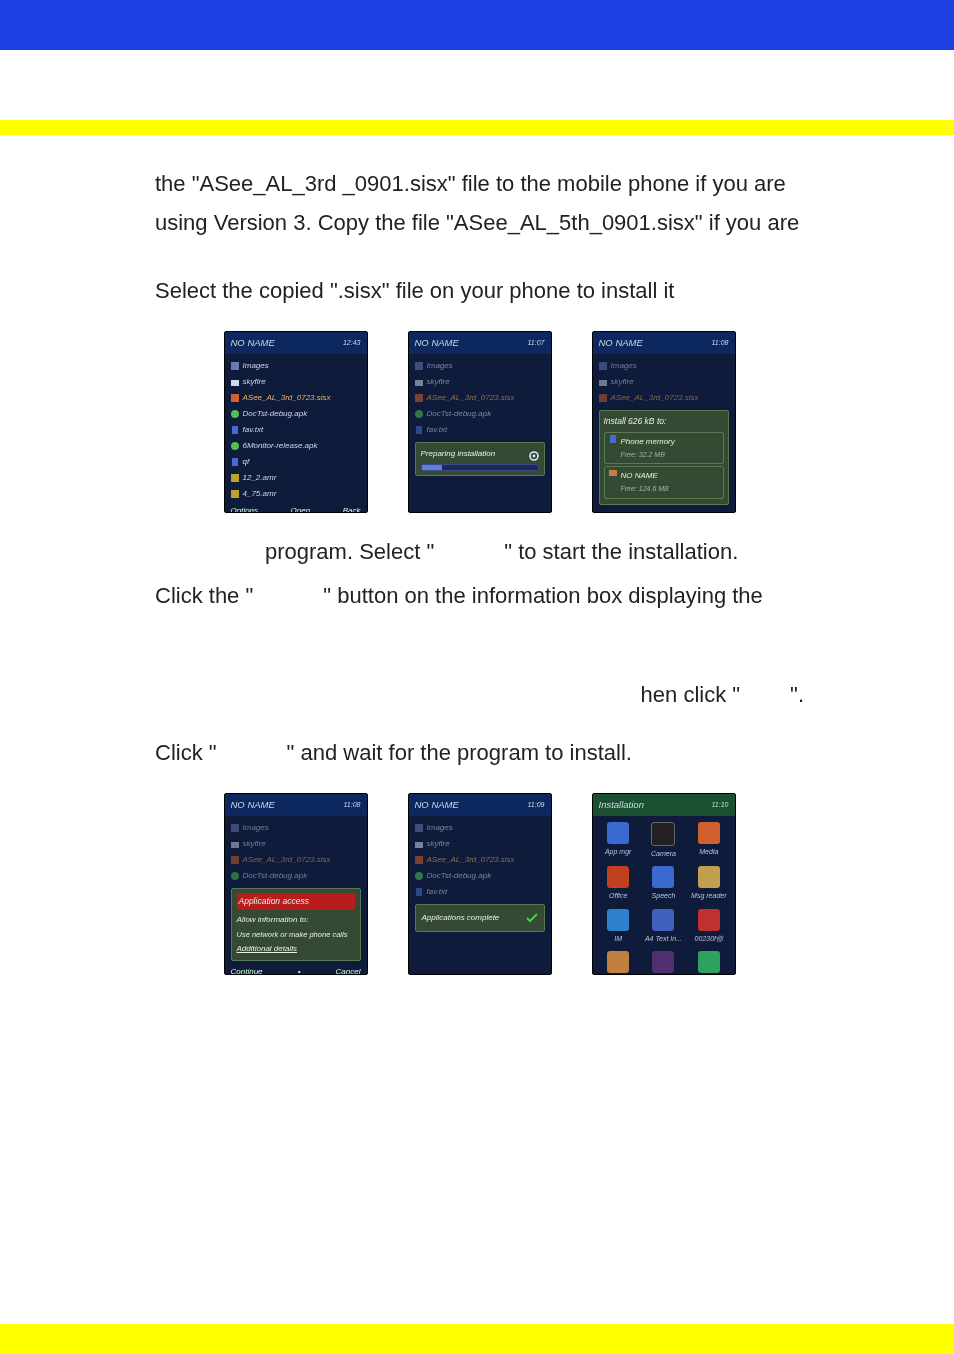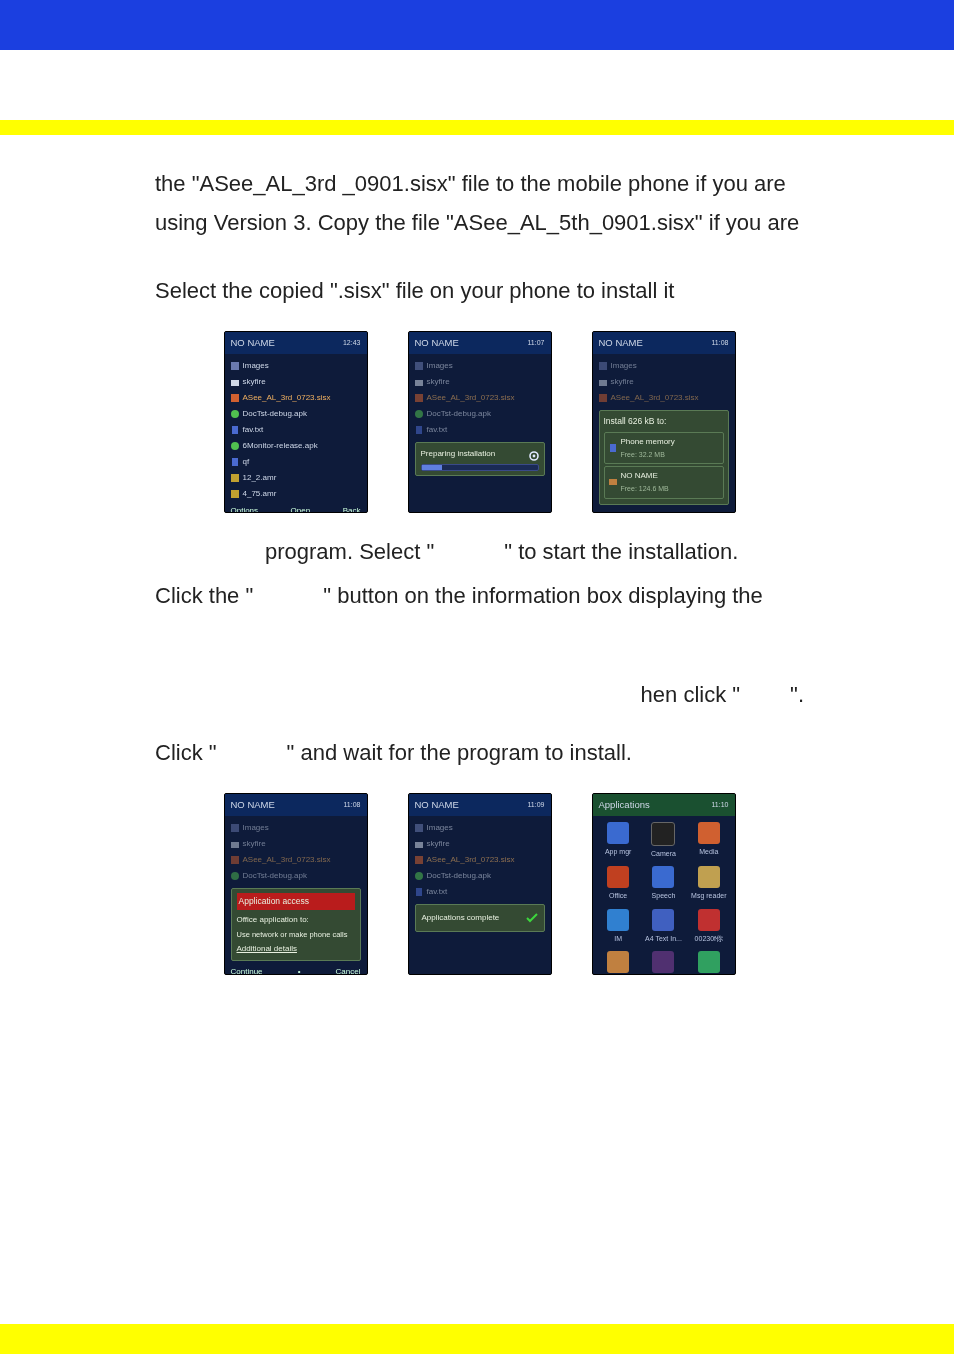--- a/index.html
+++ b/index.html
@@ -3,31 +3,31 @@
 <meta charset="utf-8">
 <style>
   html,body{margin:0;padding:0;background:#fff;font-family:Arial,Helvetica,sans-serif;}
   .page{width:954px;margin:0 auto;position:relative;min-height:1354px;box-sizing:border-box;}
   .top-blue{height:50px;background:#1b3fe0;}
   .gap1{height:70px;background:#fff;}
   .yellow-band{background:#ffff00;height:15px;}
   .content{padding:30px 150px 0 155px;color:#222;font-size:22px;line-height:1.75;}
   .p{margin:0 0 20px 0;}
   .shots{display:flex;gap:40px;justify-content:center;margin:8px 0 8px 0;}
-  .shot{width:142px;height:180px;background:#0e1b3a;border:1px solid #000;border-radius:2px;display:flex;flex-direction:column;overflow:hidden;font-family:Arial;}
+  .shot{width:142px;height:180px;background:#0e1b3a;border:1px solid #000;border-radius:2px;display:flex;flex-direction:column;overflow:hidden;font-family:Arial;font-style:italic;}
   .shot .titlebar{background:#0c285e;color:#cfd8e8;font-size:9.5px;padding:3px 6px;display:flex;justify-content:space-between;align-items:center;}
   .shot .titlebar .time{font-size:7px;}
   .shot .body{flex:1;display:flex;flex-direction:column;padding:4px 6px 2px 6px;font-size:8px;color:#cfd8e8;}
   .row-line{display:flex;align-items:center;gap:4px;margin:1px 0;white-space:nowrap;overflow:hidden;text-overflow:ellipsis;}
   .highlight{color:#f0b060;}
   .folder-ic,.sq-ic{width:8px;height:8px;flex:0 0 auto;}
   .shot .softkeys{display:flex;justify-content:space-between;align-items:center;font-size:8px;color:#cfd;margin-top:auto;padding-top:2px;}
   .banner{background:#344a33;color:#e8f0e0;border:1px solid #5a7a55;border-radius:2px;padding:4px 5px;margin:4px 0 2px 0;font-size:8px;}
   .banner-title{font-size:8.5px;margin-bottom:3px;}
-  .banner-row{display:flex;align-items:center;gap:4px;margin:2px 0;}
+  .banner-row{display:flex;gap:4px;margin:2px 0;}
   .mem-row{border:1px solid #5a7a55;border-radius:2px;padding:2px 4px;}
   .gear{width:10px;height:10px;color:#e0e8ff;}
   .check{width:12px;height:12px;color:#3dd63d;}
   .progress{height:5px;background:#1a2a55;border:1px solid #3a4a88;border-radius:2px;margin-top:3px;position:relative;}
   .progress::after{content:"";position:absolute;left:0;top:0;bottom:0;width:18%;background:#5f7fe0;}
   .grid{display:grid;grid-template-columns:repeat(3,1fr);gap:6px;padding:4px 4px;}
   .app{display:flex;flex-direction:column;align-items:center;font-size:7px;color:#b8c4e0;}
   .app .ic{width:22px;height:22px;border-radius:3px;margin-bottom:2px;}
   .yellow-bottom{position:absolute;left:0;right:0;bottom:0;height:30px;background:#ffff00;}
   
@@ -262,21 +262,21 @@
               <span>ASee_AL_3rd_0723.sisx</span>
             </div>
         <div class="row-line" style="opacity:.5">
               <svg class="sq-ic">
                 <circle cx="4" cy="4" r="4" fill="#50c050"></circle>
               </svg>
               <span>DocTst-debug.apk</span>
             </div>
         <div class="banner">
           <div class="banner-title" style="background:#b91c1c;padding:1px 2px">Application access</div>
-          <div>Office application to:</div>
+          <div>Allow information to:</div>
           <div style="font-size:7.5px;margin:1px 0">Use network or make phone calls</div>
           <div style="text-decoration:underline">Additional details</div>
         </div>
         <div class="softkeys">
           <span>Continue</span>
           <span>•</span>
           <span>Cancel</span>
         </div>
       </div>
     </div>
@@ -321,21 +321,21 @@
           <span>Applications complete</span>
           <svg class="check">
                 <path d="M1 6 L4 9 L11 2" fill="none" stroke="#3dd63d" stroke-width="2"></path>
               </svg>
         </div>
       </div>
     </div>
 
     <div class="shot">
       <div class="titlebar" style="background:#1a5030">
-        <span>Applications</span>
+        <span>Installation</span>
         <span class="time">11:10</span>
       </div>
       <div class="body" style="padding:2px 2px">
         <div class="grid">
           <div class="app">
                 <div class="ic" style="background:#3a6ad0"></div>
                 <span>App mgr</span>
               </div>
           <div class="app">
                 <div class="ic" style="background:#222;border:1px solid #666"></div>

